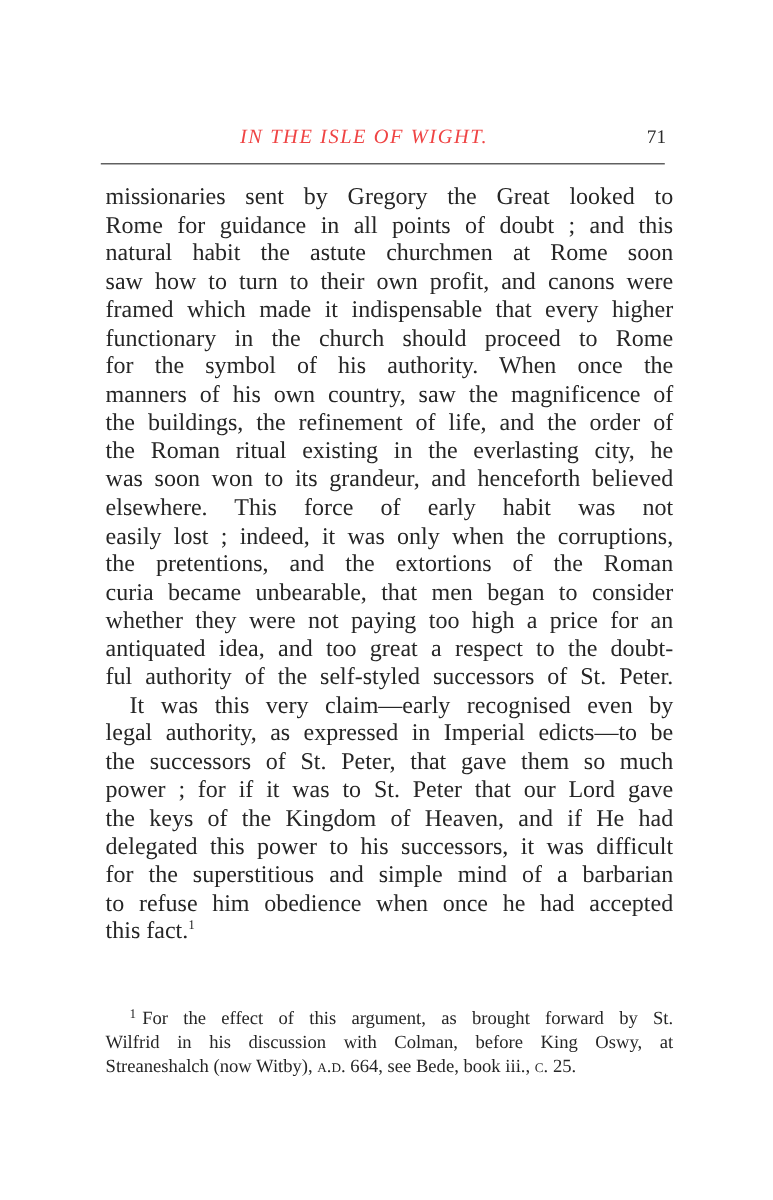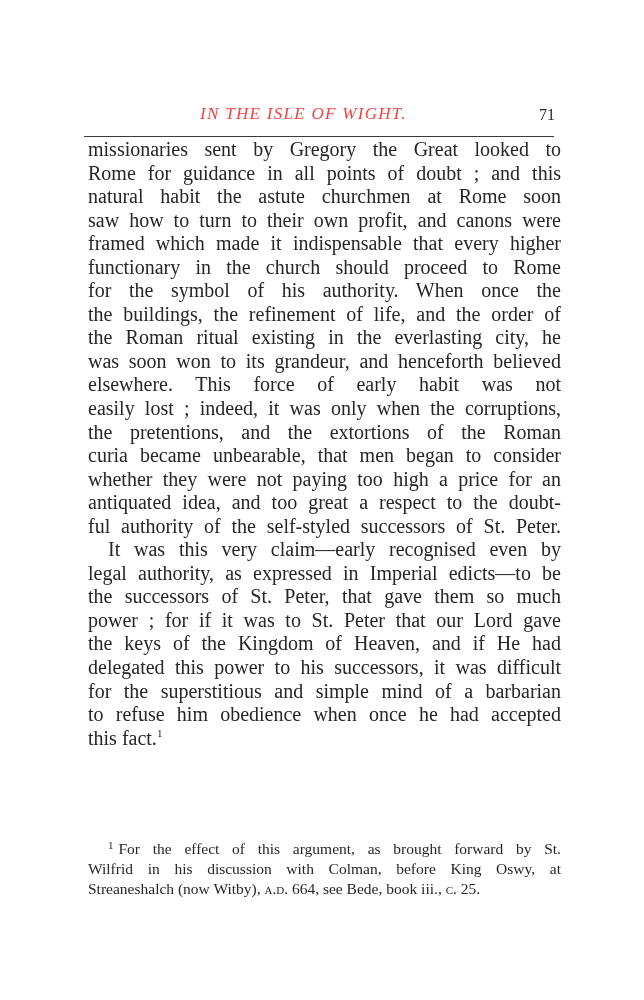--- a/index.html
+++ b/index.html
@@ -47,21 +47,21 @@
     .head-rule {
       position: absolute;
       top: 136px;
       left: -4px;
       width: 470px;
       height: 0;
       border-top: 1.3px solid #3a3a3a;
     }
     .body-text {
       position: absolute;
-      top: 138px;
+      top: 153px;
       left: 0;
       width: 473px;
       font-size: 20px;
       line-height: 23.55px;
     }
     .line {
       display: block;
       white-space: nowrap;
       text-align: justify;
       text-align-last: justify;
@@ -111,20 +111,21 @@
   <div class="head-rule"></div>
 
   <div class="body-text">
     <span class="line">missionaries sent by Gregory the Great looked to</span>
     <span class="line">Rome for guidance in all points of doubt ; and this</span>
     <span class="line">natural habit the astute churchmen at Rome soon</span>
     <span class="line">saw how to turn to their own profit, and canons were</span>
     <span class="line">framed which made it indispensable that every higher</span>
     <span class="line">functionary in the church should proceed to Rome</span>
     <span class="line">for the symbol of his authority.  When once the</span>
+    <span class="line">manners of his own country, saw the magnificence of</span>
     <span class="line">the buildings, the refinement of life, and the order of</span>
     <span class="line">the Roman ritual existing in the everlasting city, he</span>
     <span class="line">was soon won to its grandeur, and henceforth believed</span>
     <span class="line">elsewhere.  This force of early habit was not</span>
     <span class="line">easily lost ; indeed, it was only when the corruptions,</span>
     <span class="line">the pretentions, and the extortions of the Roman</span>
     <span class="line">curia became unbearable, that men began to consider</span>
     <span class="line">whether they were not paying too high a price for an</span>
     <span class="line">antiquated idea, and too great a respect to the doubt-</span>
     <span class="line">ful authority of the self-styled successors of St. Peter.</span>

